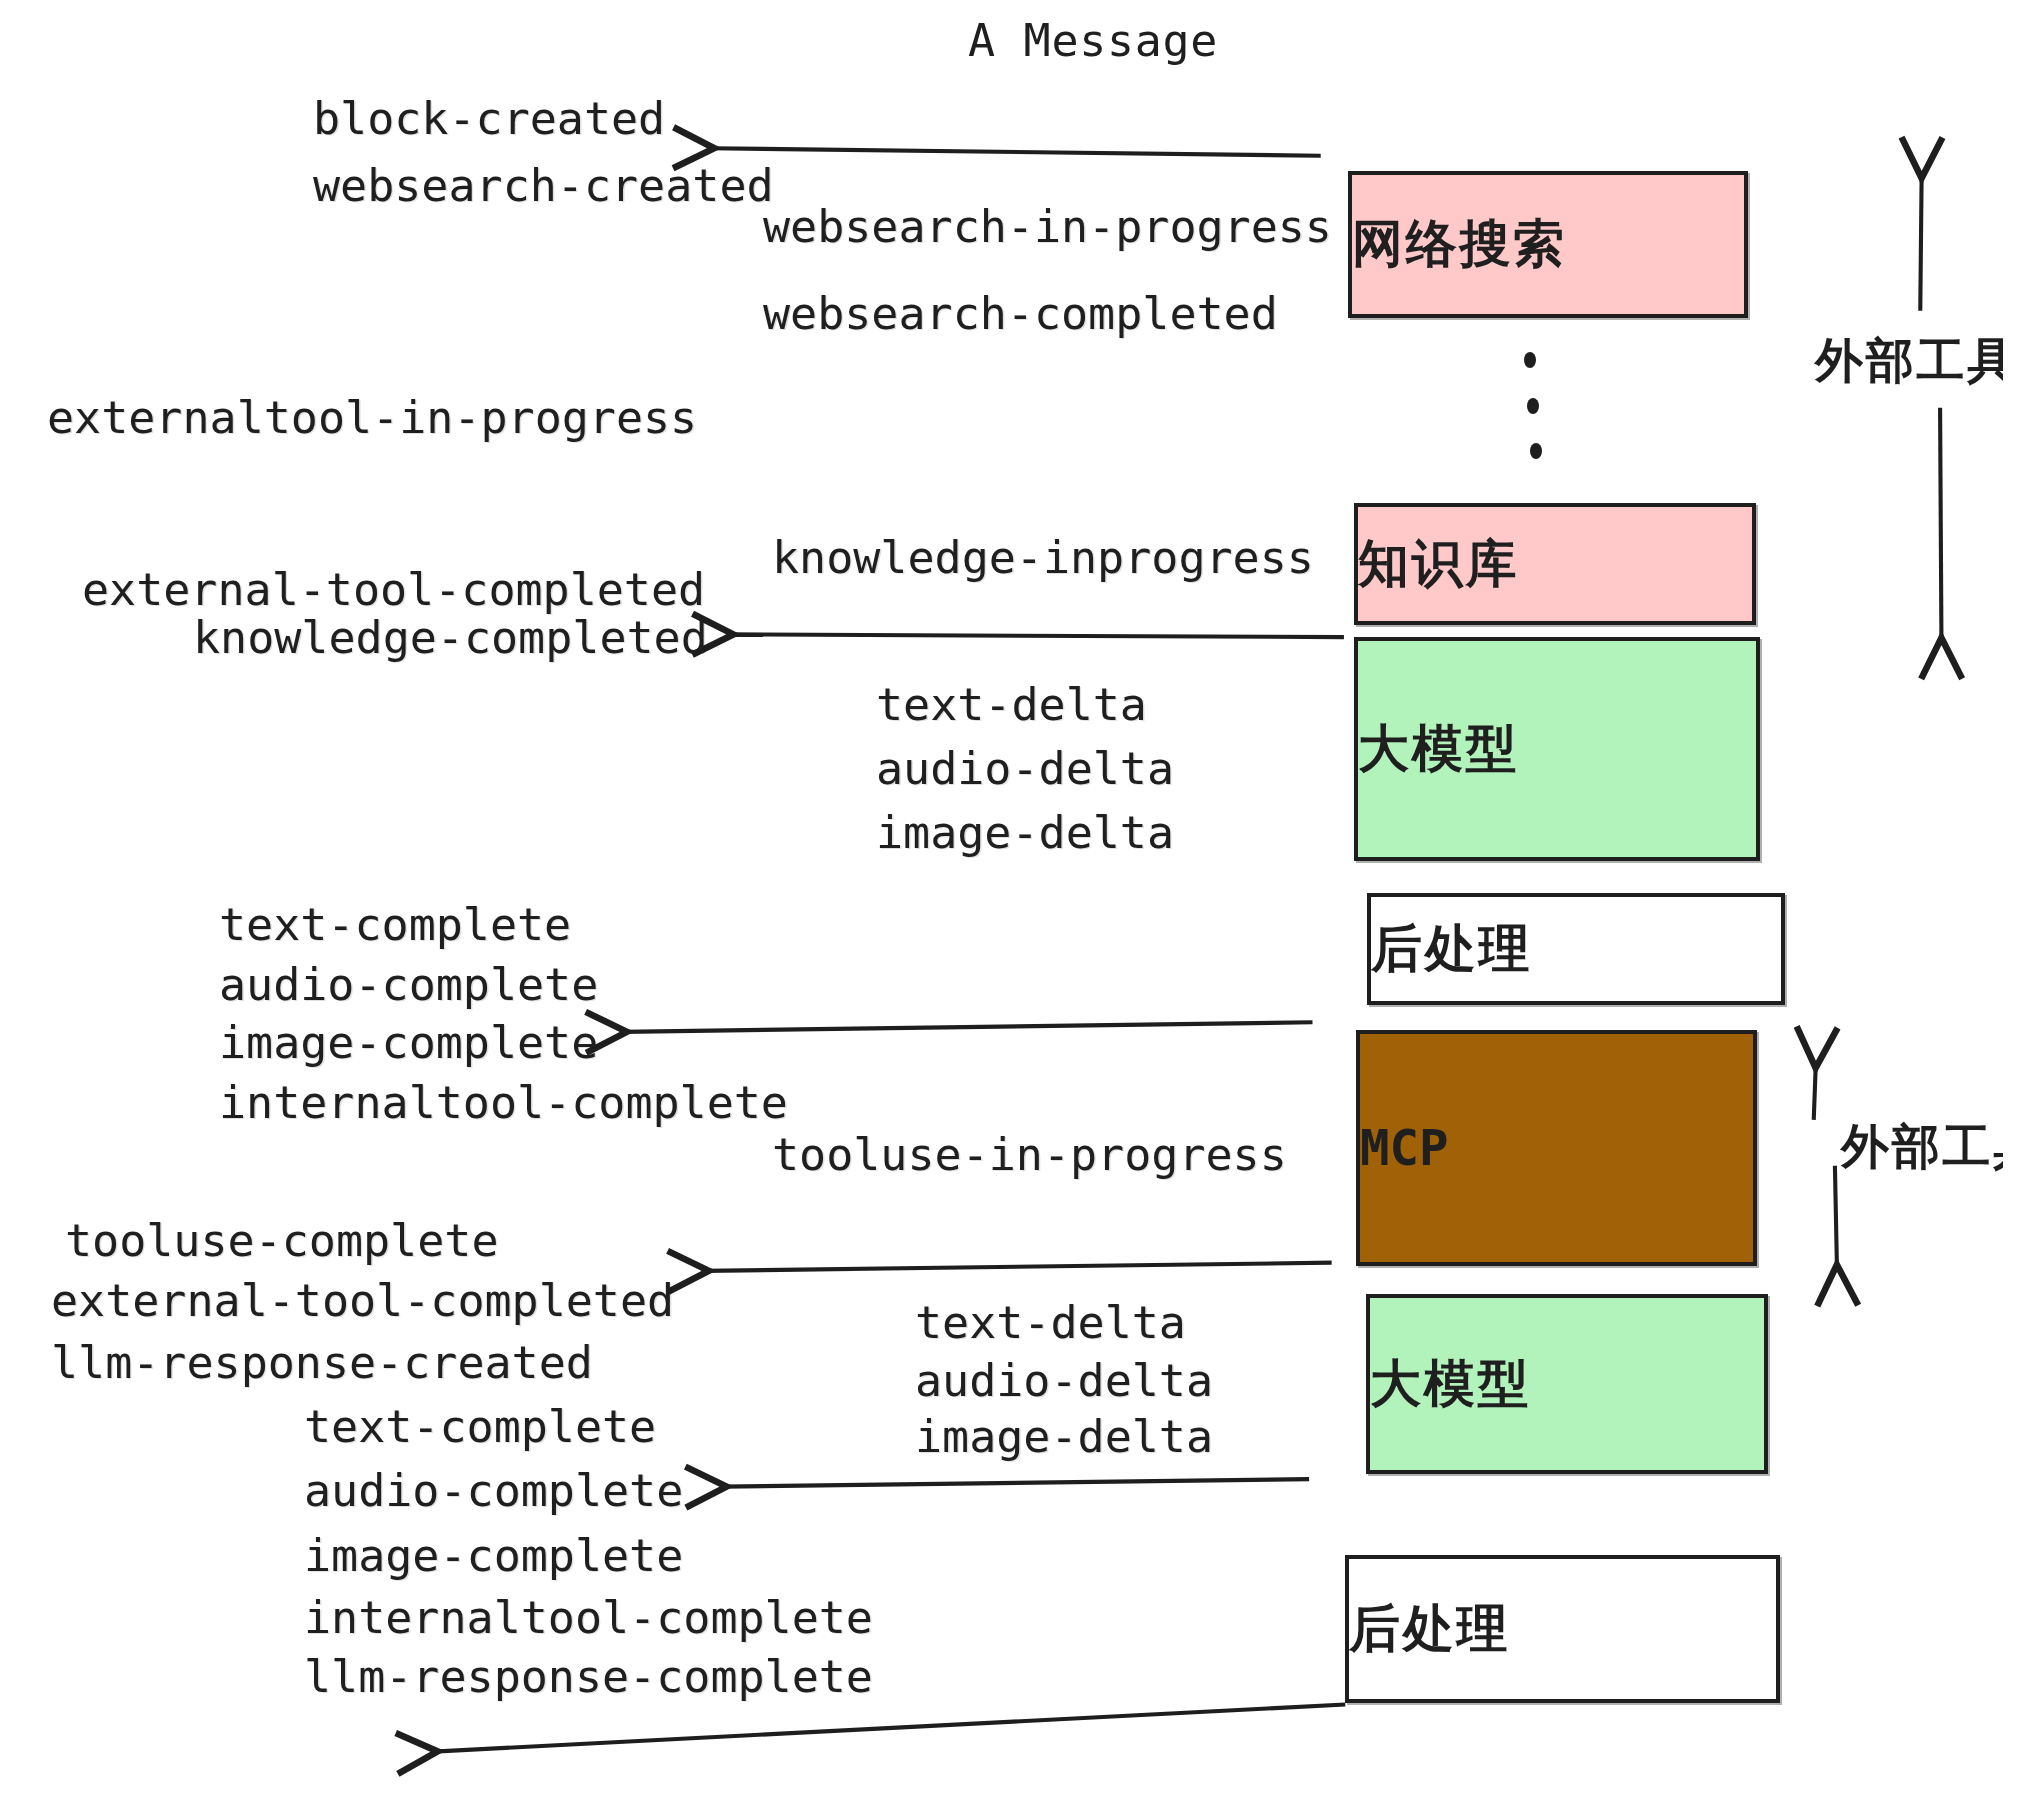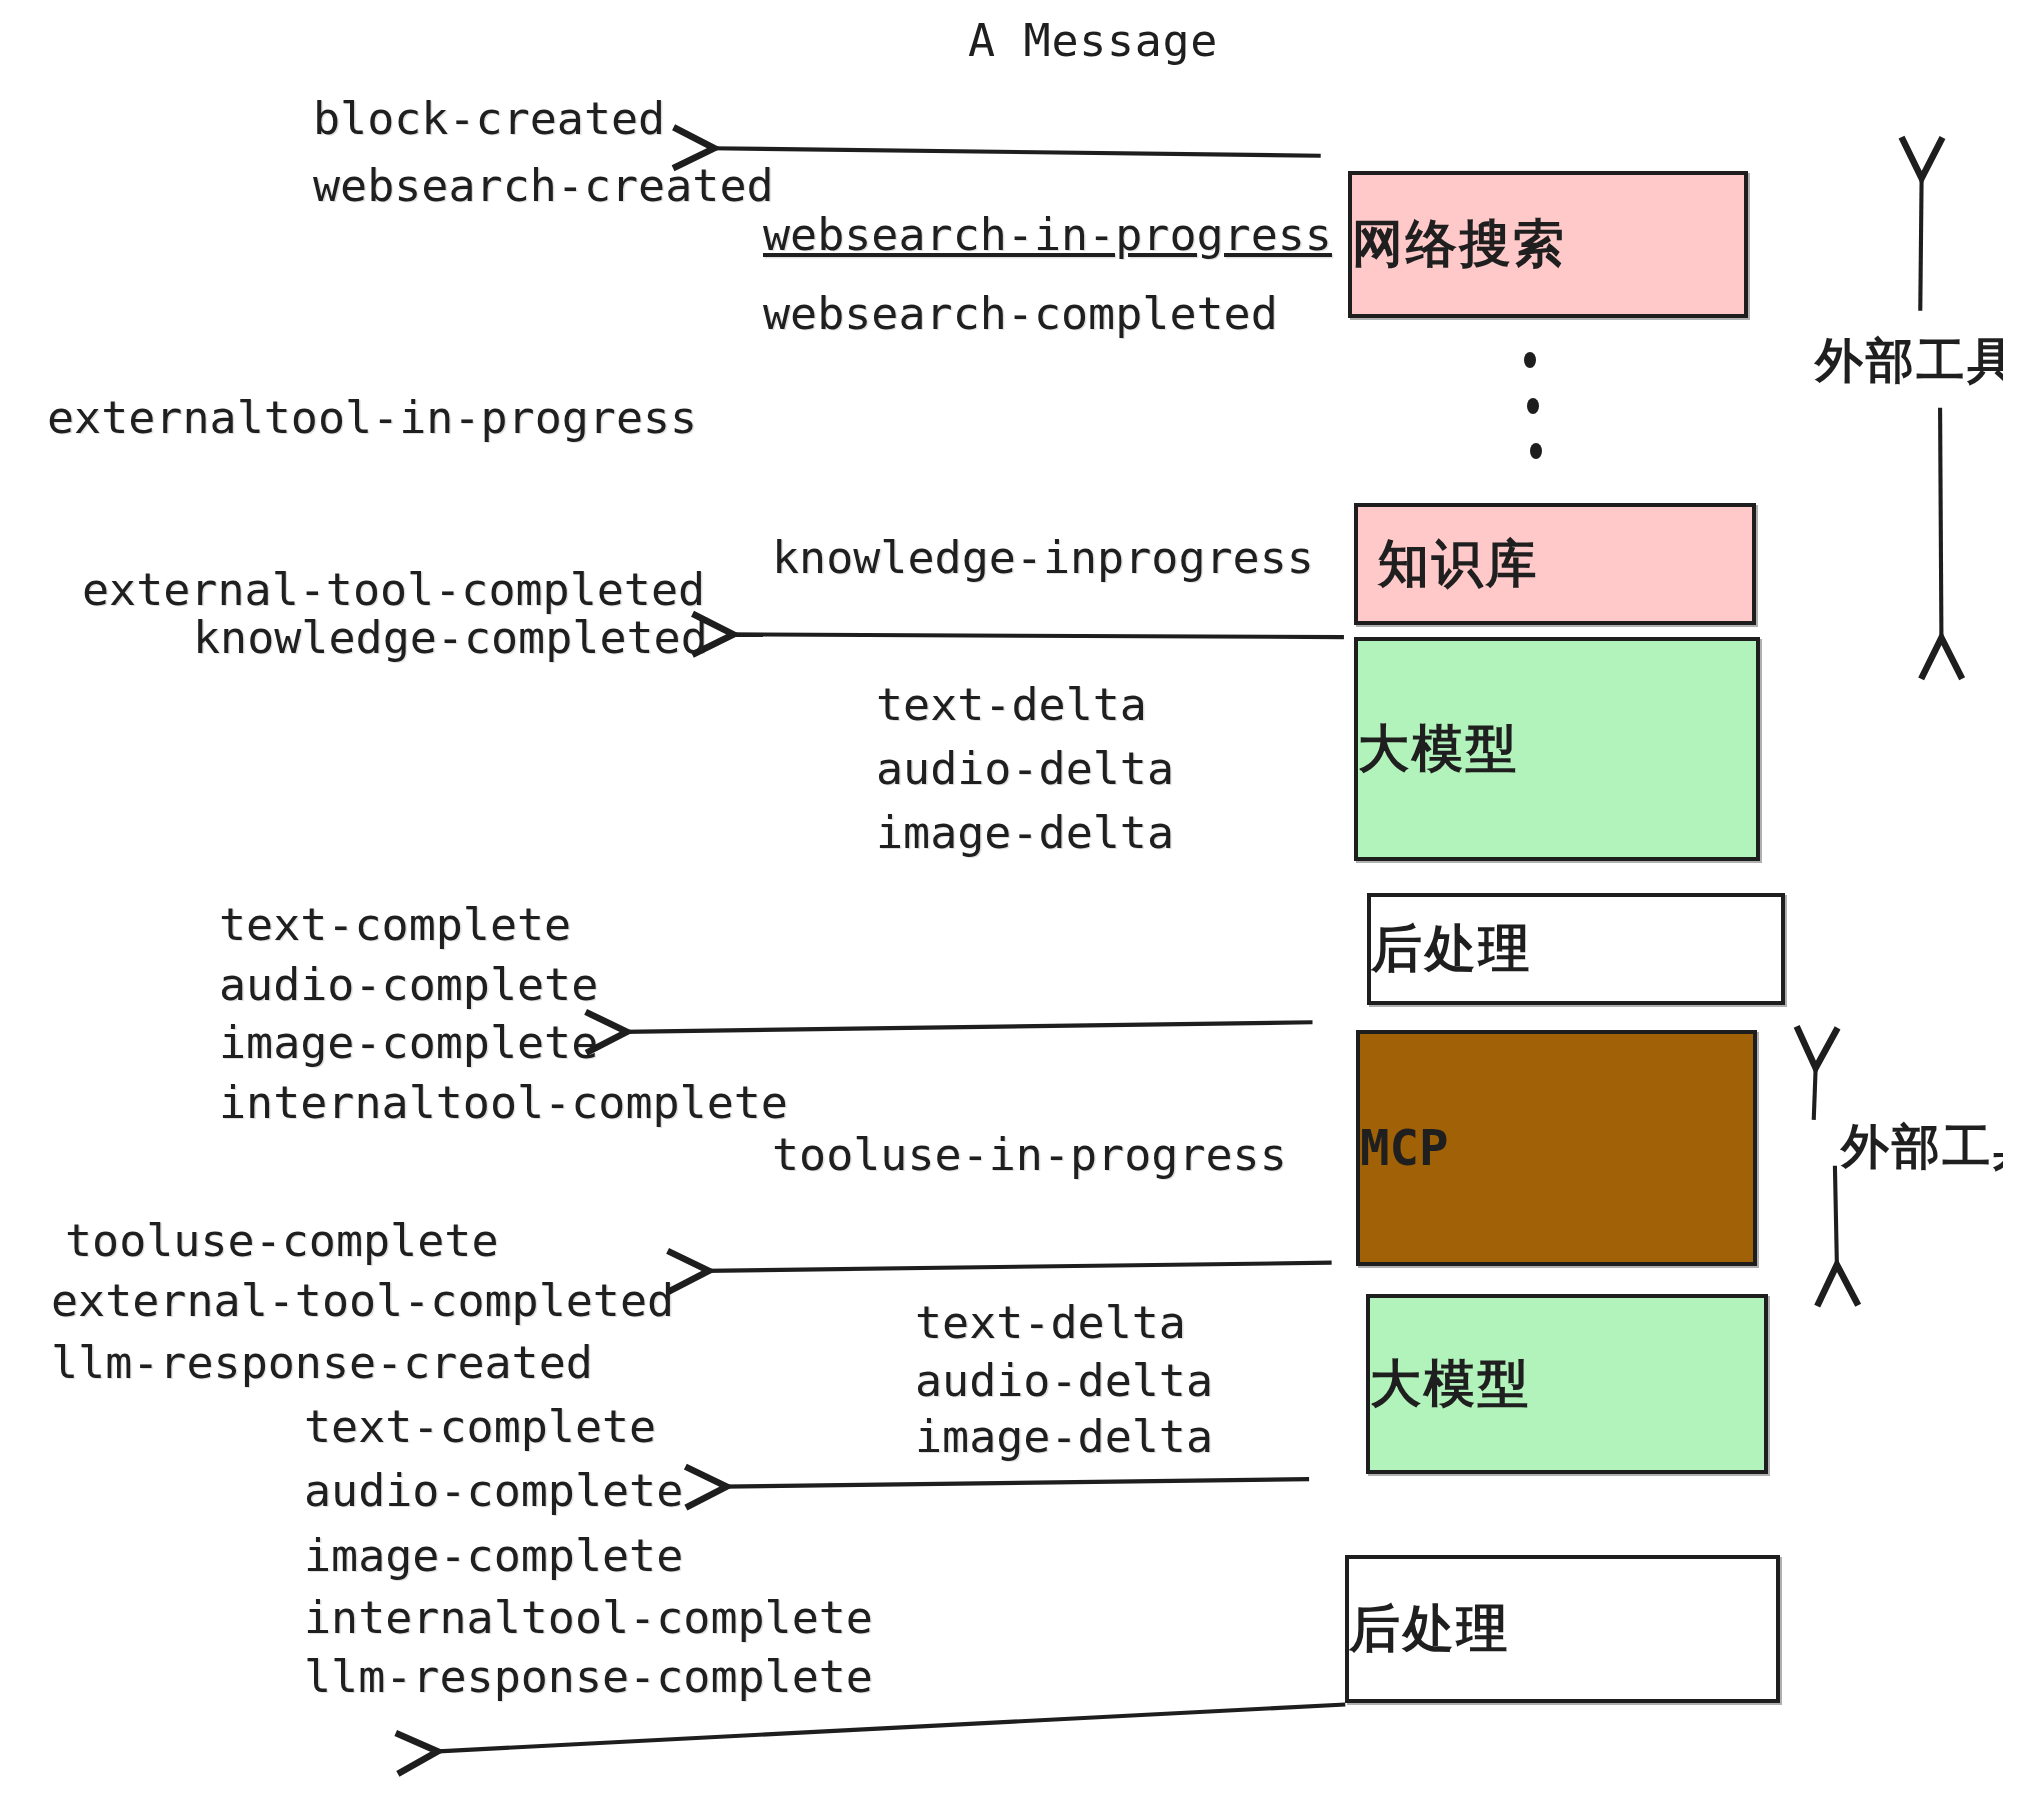--- a/index.html
+++ b/index.html
@@ -92,21 +92,21 @@
     <path d="M2841 597 L2843 940" fill="none" stroke="#1e1e1e" stroke-width="6" marker-end="url(#head)"></path>
 
     <path d="M2656 1640 L2659 1558" fill="none" stroke="#1e1e1e" stroke-width="6" marker-end="url(#head)"></path>
     <path d="M2687 1707 L2690 1858" fill="none" stroke="#1e1e1e" stroke-width="6" marker-end="url(#head)"></path>
   </svg>
 
   <div class="title" style="left:968px; top:13.7px;">A Message</div>
 
   <div class="ev" style="left:313px;  top:92px;">block-created</div>
   <div class="ev" style="left:313px;  top:159px;">websearch-created</div>
-  <div class="ev" style="left:763px; top:208px;text-decoration:underline;">websearch-in-progress</div>
+  <div class="ev" style="left:763px; top:200px;">websearch-in-progress</div>
   <div class="ev" style="left:763px; top:287px;">websearch-completed</div>
   <div class="ev" style="left:19px;   top:391px;margin-left:28px;">externaltool-in-progress</div>
   <div class="ev" style="left:82px;  top:563px;">external-tool-completed</div>
   <div class="ev" style="left:193px;  top:611px;">knowledge-completed</div>
   <div class="ev" style="left:772px; top:531px;">knowledge-inprogress</div>
   <div class="ev" style="left:876px; top:678px;">text-delta</div>
   <div class="ev" style="left:876px; top:742px;">audio-delta</div>
   <div class="ev" style="left:876px; top:806px;">image-delta</div>
   <div class="ev" style="left:219px;  top:898px;">text-complete</div>
   <div class="ev" style="left:219px;  top:958px;">audio-complete</div>
@@ -127,21 +127,21 @@
   <div class="ev" style="left:12.3px;   top:1820px;">block-complete</div>
 
   <div class="box" style="left:1348px; top:171px;  width:400px; height:147px; background:#ffc9c9;">
     <span class="cn">网络搜索</span>
   </div>
 
   <span class="dot" style="left:1524px; top:352px;"></span>
   <span class="dot" style="left:1527px; top:398px;"></span>
   <span class="dot" style="left:1530px; top:443px;"></span>
 
-  <div class="box" style="left:1354px; top:503px; width:402px; height:122px; background:#ffc9c9;padding-left:20px;">
+  <div class="box" style="left:1354px; top:503px; width:402px; height:122px; background:#ffc9c9;">
     <span class="cn">知识库</span>
   </div>
 
   <div class="box" style="left:1354px; top:637px; width:406px; height:224px; background:#b2f2bb;">
     <span class="cn">大模型</span>
   </div>
 
   <div class="box" style="left:1367px; top:893px; width:418px; height:112px; background:#ffffff;">
     <span class="cn">后处理</span>
   </div>

